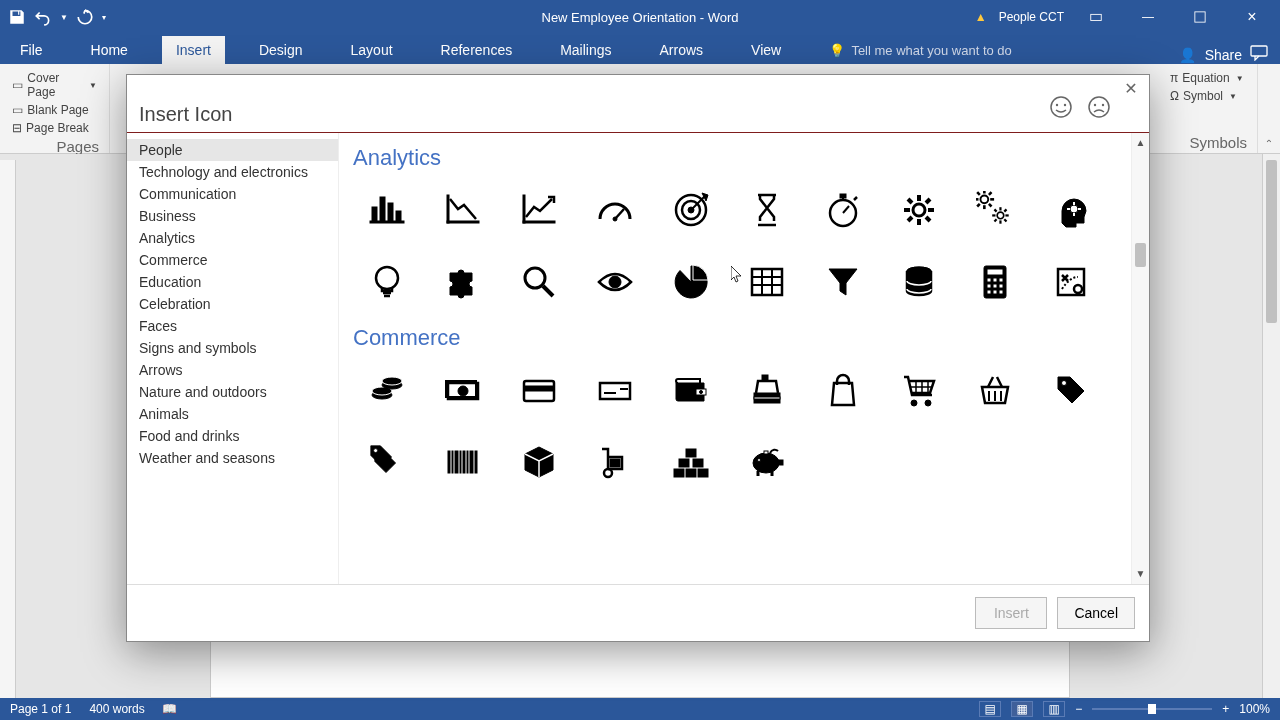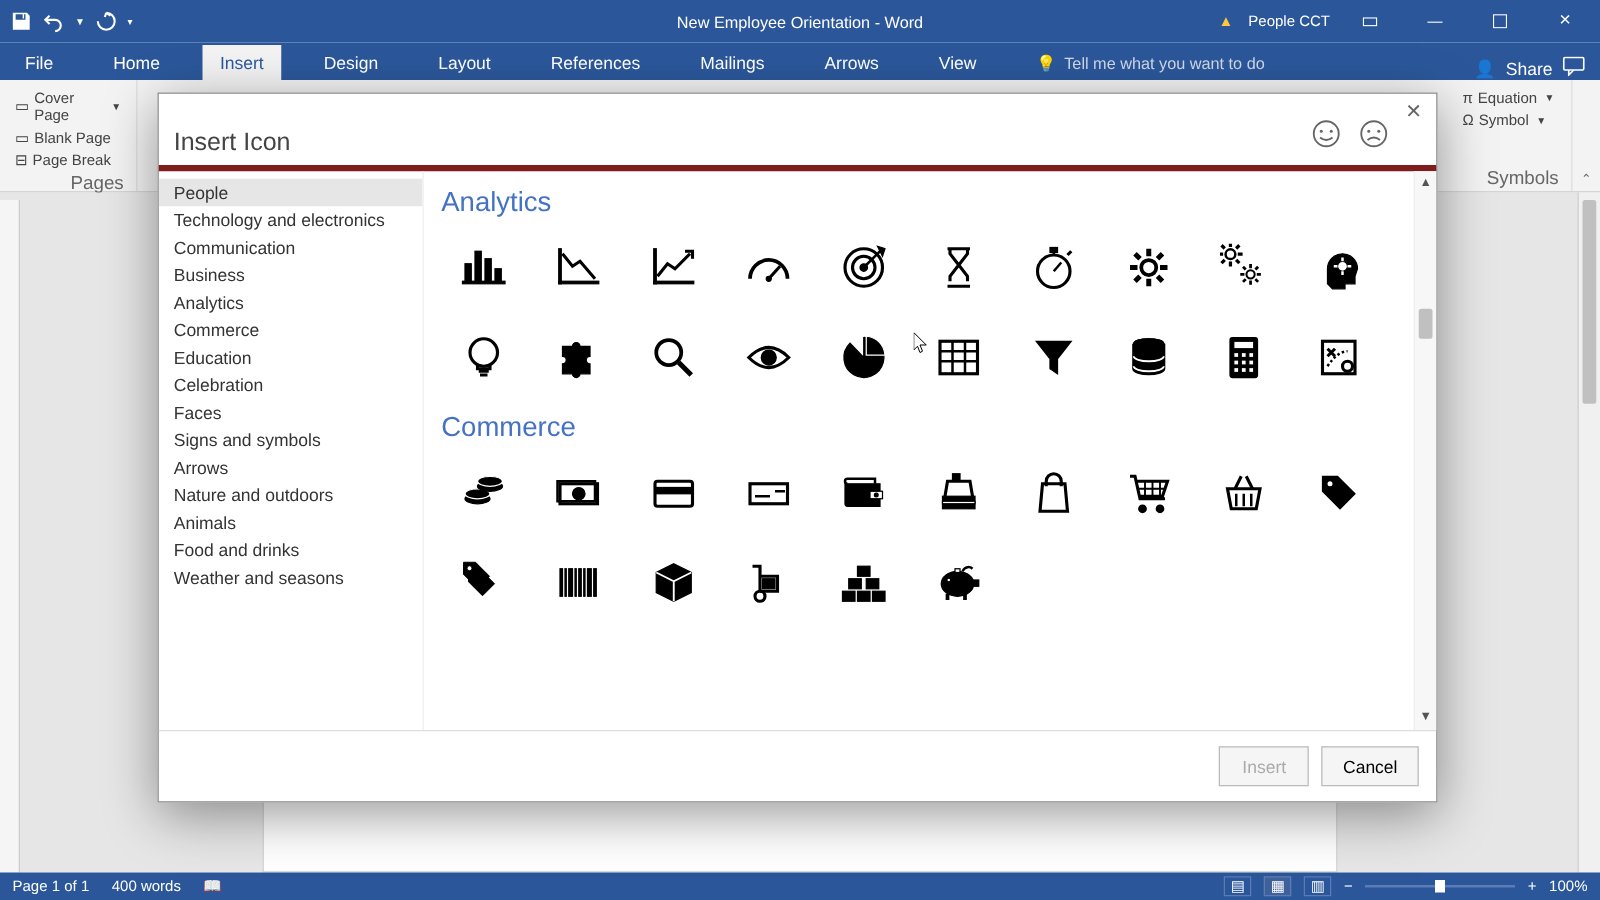--- a/index.html
+++ b/index.html
@@ -31,21 +31,21 @@
 .statusbar .vbtn { width:22px; height:16px; border:1px solid #5a7bb5; display:flex;align-items:center;justify-content:center;}
 .statusbar .slider { width:120px; height:2px; background:#5a7bb5; position:relative;}
 .statusbar .slider .th{position:absolute; left:50%; top:-4px; width:8px;height:10px;background:#fff;transform:translateX(-50%);}
 
 .dialog { position:absolute; left:126px; top:74px; width:1024px; height:568px; background:#fff; border:1px solid #888; box-shadow:0 10px 40px rgba(0,0,0,0.4); display:flex; flex-direction:column;}
 .dialog .dheader { display:flex; align-items:flex-start; padding:10px 14px 6px 12px; position:relative;}
 .dialog .dtitle { font-size:20px; color:#444; font-weight:400; padding-top:18px;}
 .dialog .dclose { position:absolute; right:8px; top:4px; width:20px;height:20px; font-size:16px; color:#666; text-align:center; cursor:pointer;}
 .dialog .feedback {position:absolute; right:36px; top:18px; display:flex; gap:10px;}
 .dialog .feedback .f { width:28px;height:28px; display:flex;align-items:center;justify-content:center;font-size:22px;color:#666;}
-.dialog .dbody { display:flex; flex:1; border-top:5px solid #7f1d1d; border-bottom:1px solid #ddd; min-height:0;}
+.dialog .dbody { display:flex; flex:1; border-top:1px solid #7f1d1d; border-bottom:1px solid #ddd; min-height:0;}
 .dialog .cats { width:212px; border-right:1px solid #eee; padding:6px 0; font-size:14px; color:#333; overflow:hidden;}
 .dialog .cats .cat { padding:3px 12px; cursor:pointer; white-space:nowrap;}
 .dialog .cats .cat.sel { background:#e6e6e6;}
 .dialog .iconpane { flex:1; position:relative; overflow:hidden; padding:6px 8px 6px 14px;}
 .dialog .scrollbar { width:18px; background:#f7f7f7; border-left:1px solid #eee; position:relative;}
 .dialog .scrollbar .arrow{height:20px;text-align:center;font-size:10px;color:#555;line-height:20px;}
 .dialog .scrollbar .track{position:absolute; top:20px; bottom:20px; left:0;right:0;}
 .dialog .scrollbar .thumb{position:absolute; left:3px;right:3px; top:90px; height:24px; background:#c0c0c0;border-radius:2px;}
 .dialog .sectitle { font-size:22px; color:#4472c4; font-weight:400; margin:6px 0 8px 0;}
 .dialog .icongrid { display:grid; grid-template-columns: repeat(10, 68px); gap:10px 8px; margin-bottom:12px;}

